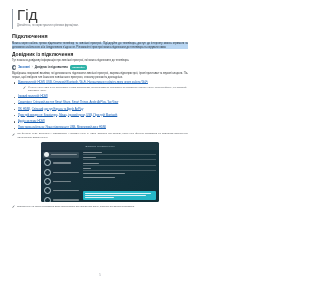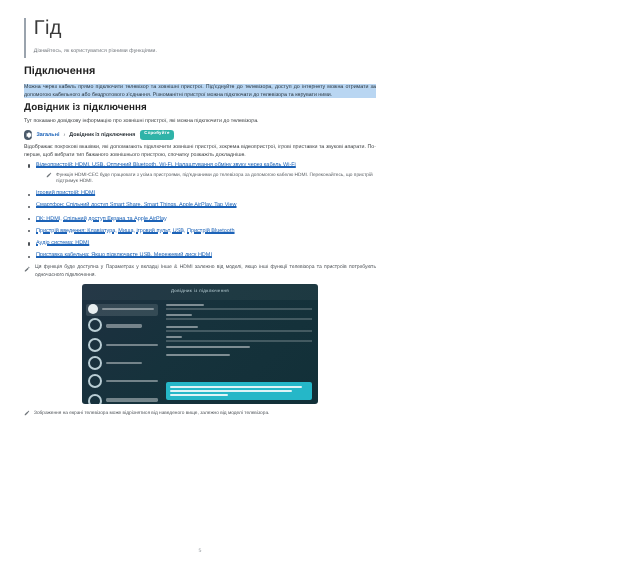--- a/index.html
+++ b/index.html
@@ -31,21 +31,21 @@
   }
   .title-bar {
     width: 1.4px;
     align-self: stretch;
     background: #9aa3ad;
     margin-right: 3.5px;
     min-height: 20px;
   }
   .title-col { flex: 1; }
   .doc-title {
-    font-size: 10px;
+    font-size: 15px;
     line-height: 11px;
     font-weight: 400;
     color: #3a3a3a;
     letter-spacing: 0.2px;
     margin: 0 0 3.5px 0;
   }
   .doc-subtitle {
     font-size: 2.6px;
     line-height: 3.4px;
     color: #6d7278;

